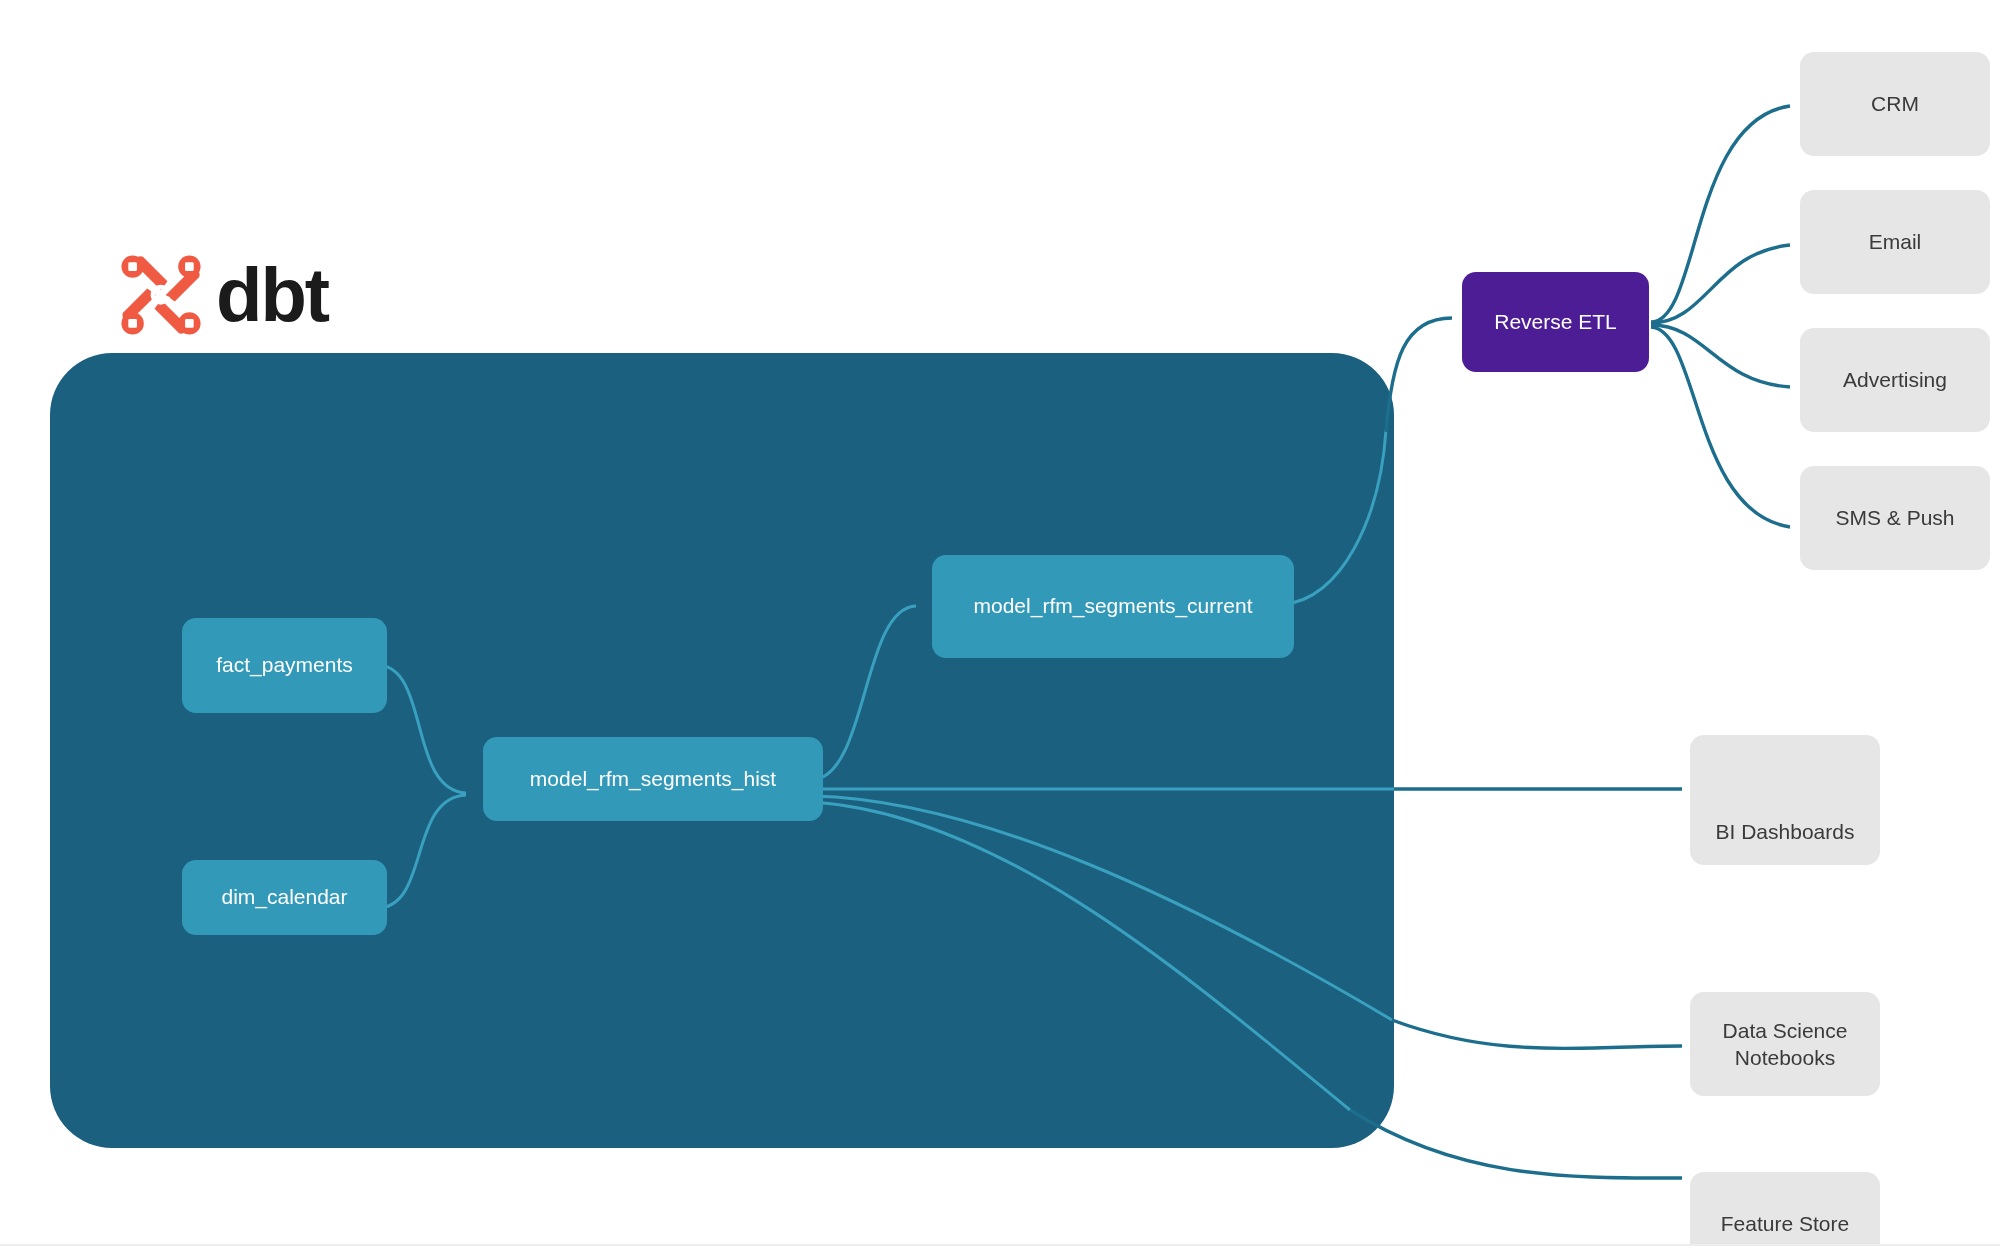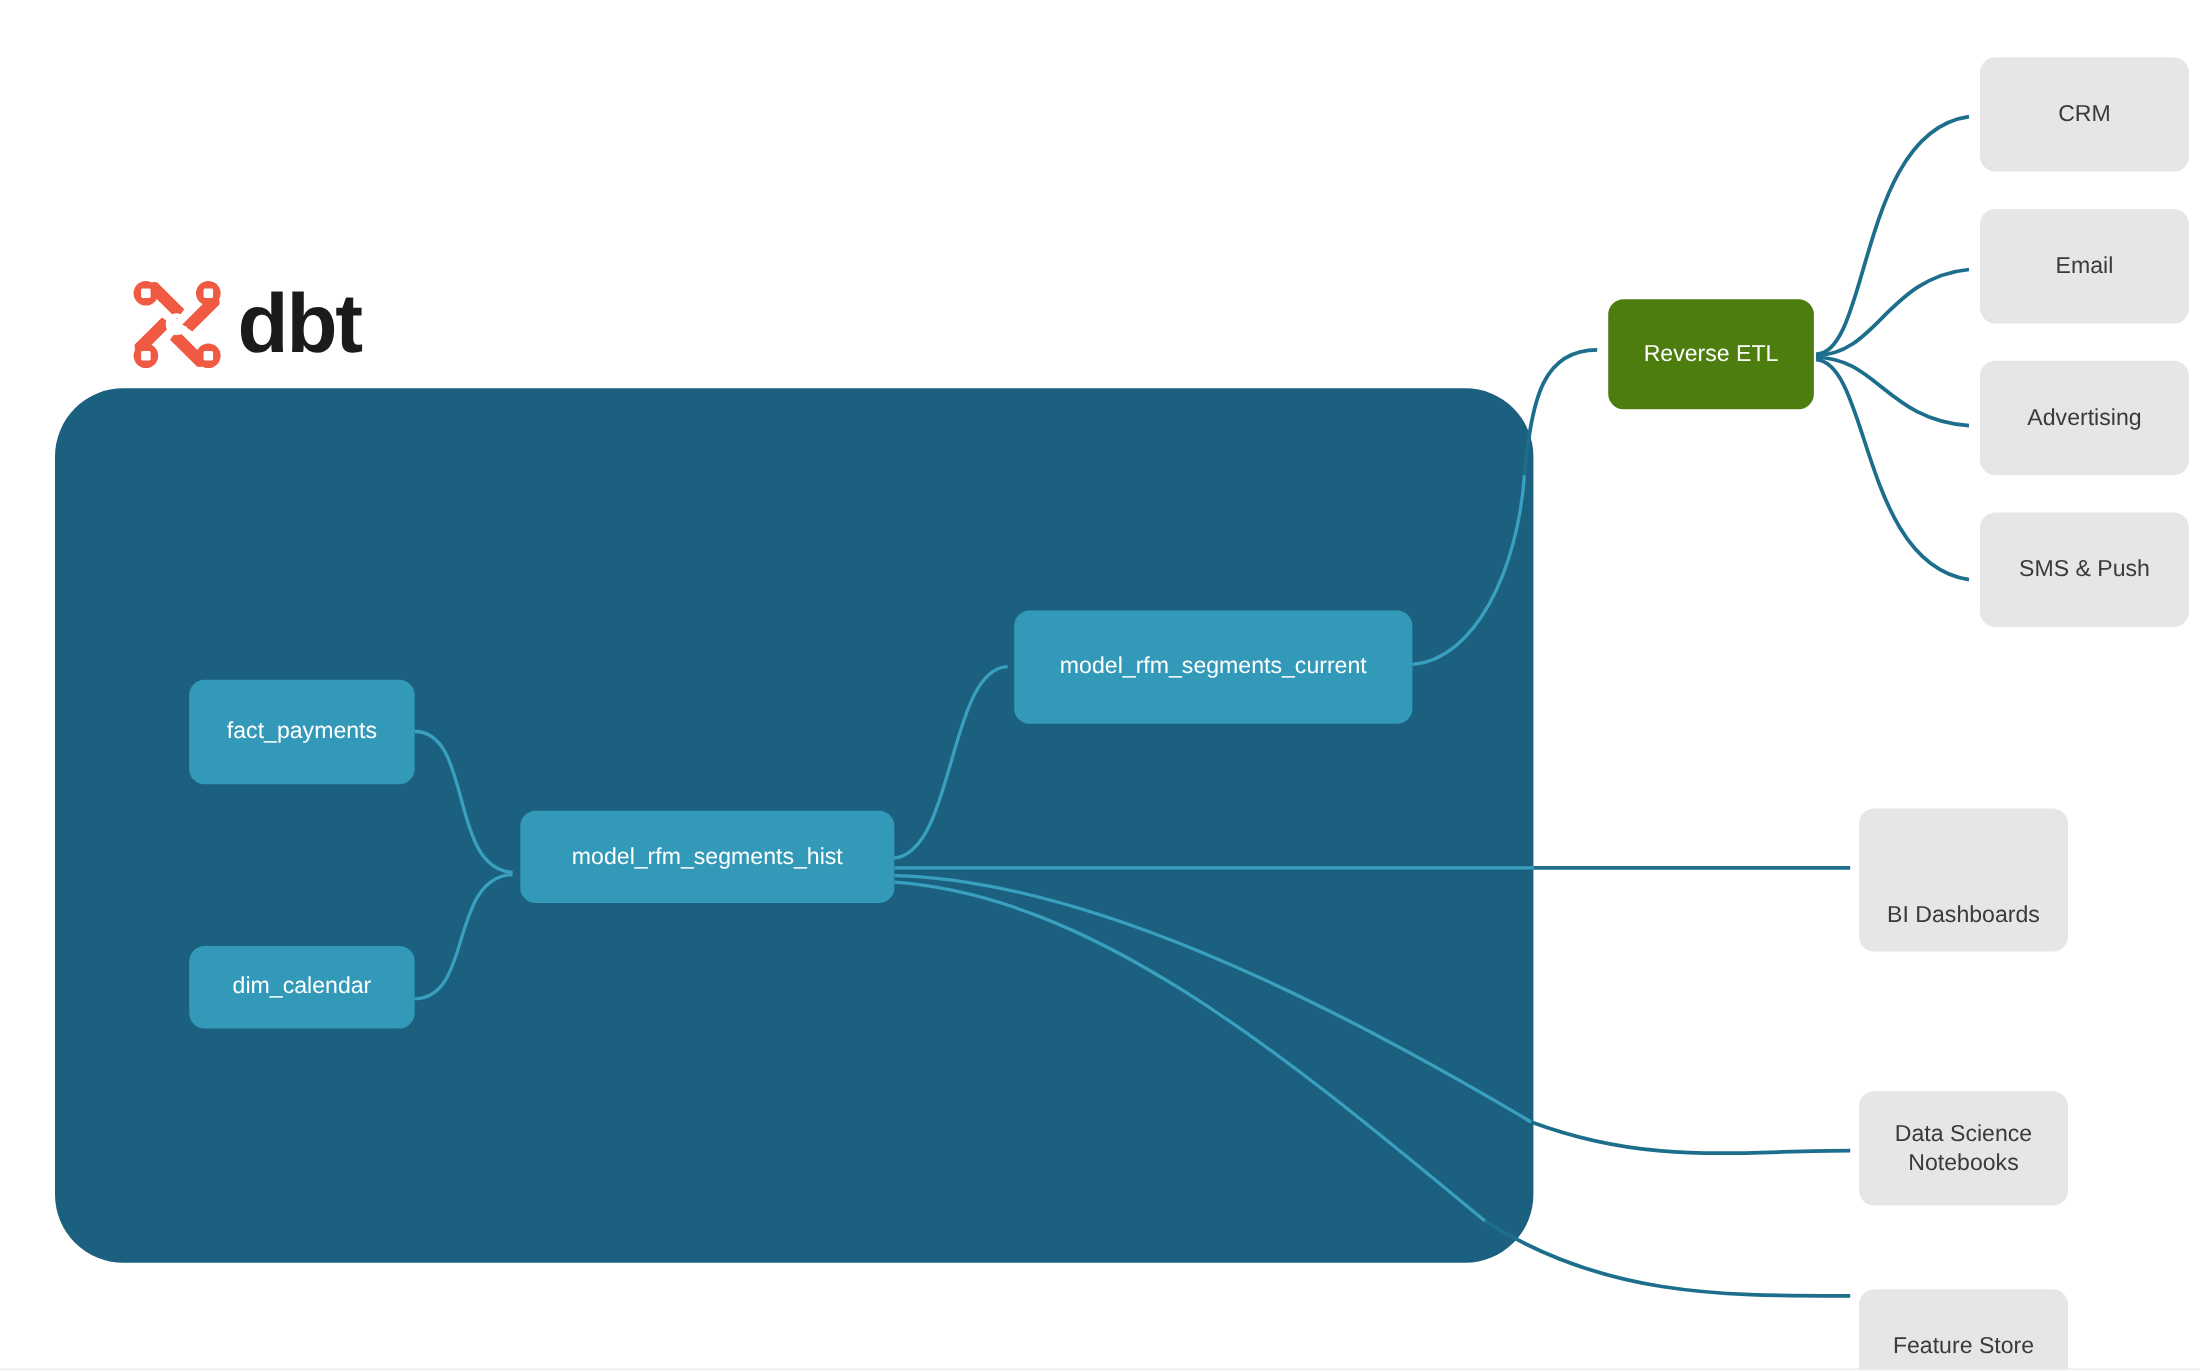--- a/index.html
+++ b/index.html
@@ -77,24 +77,25 @@
     padding: 20px 14px;
     user-select: none;
   }
 
   .node-model {
     background: #3399b9;
     color: #ffffff;
     border-radius: 14px;
     font-size: 21px;
     line-height: 1.25;
+    margin-left: 10px;
   }
 
   .node-reverse-etl {
-    background: #4d7c0f;
+    background: #4c1d95;
     color: #ffffff;
     border-radius: 14px;
     font-size: 21px;
     line-height: 1.25;
   }
 
   .node-dest {
     background: #e6e6e6;
     color: #3a3a3a;
     border-radius: 14px;

